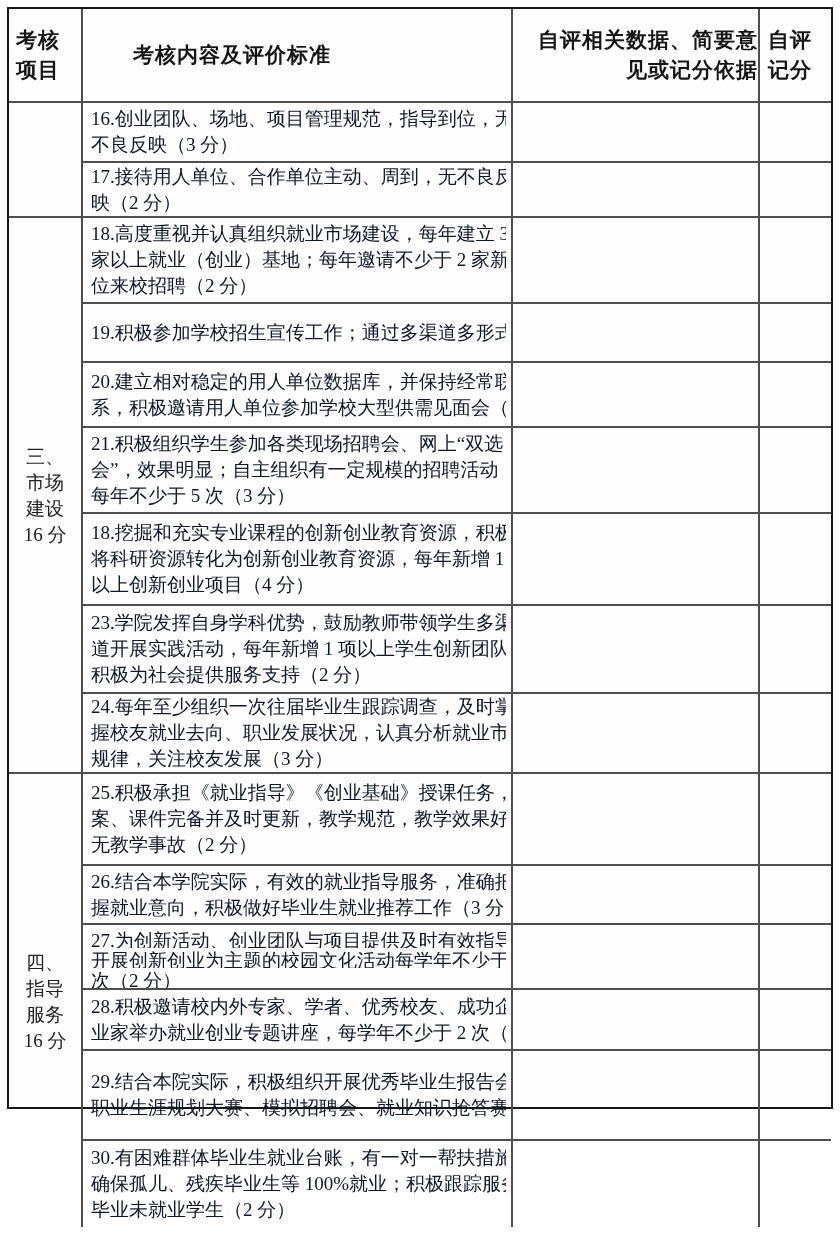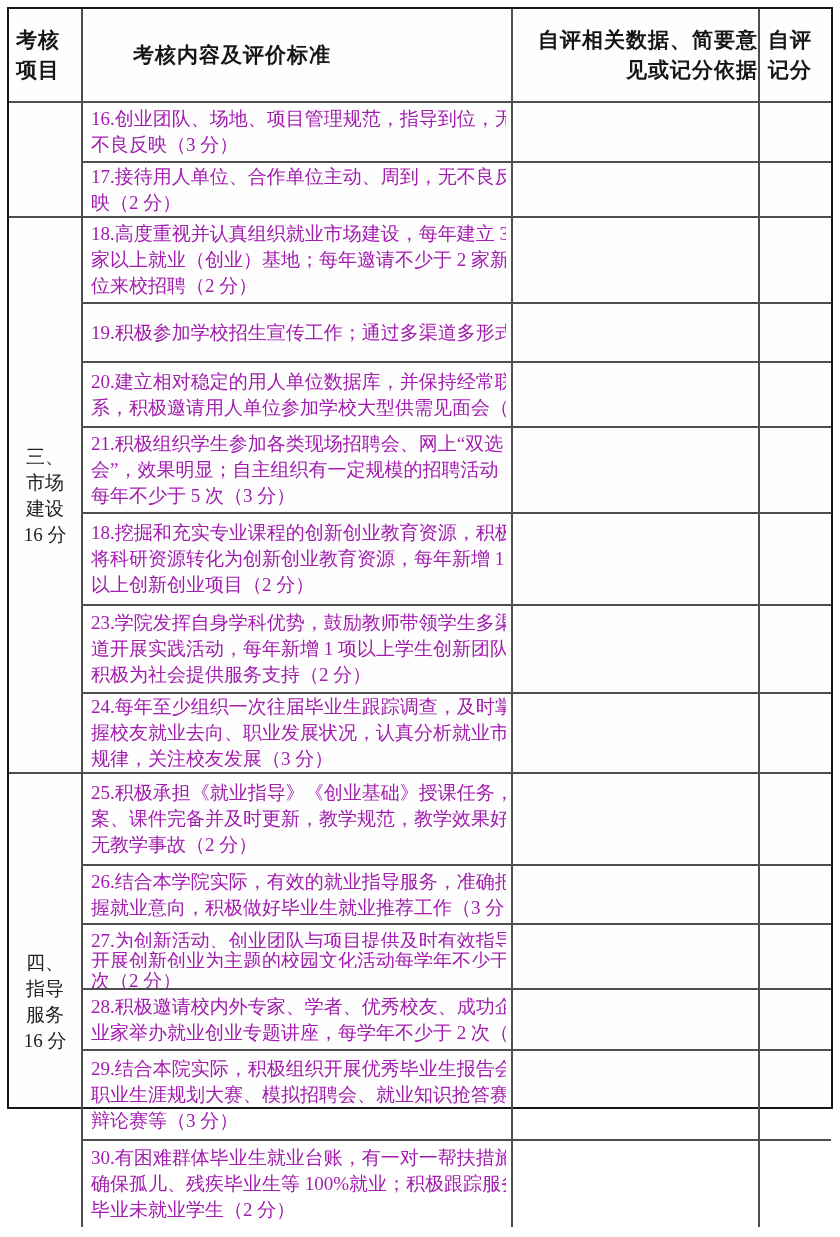--- a/index.html
+++ b/index.html
@@ -44,21 +44,21 @@
   .head.c1{align-items:flex-start;padding-left:7px;}
   .head.c2{align-items:flex-start;padding-left:50px;}
   .head.c3{align-items:flex-end;padding-left:8px;}
   .head.c4{align-items:flex-start;padding-left:8px;}
 
   
   .content{
     display:flex;flex-direction:column;justify-content:center;
     font-family:"Liberation Serif","DejaVu Serif",serif;
     font-size:19px;line-height:26px;
-    color:#a21caf;
+    color:#0f172a;
     padding:0 5px 0 8px;
   }
   .content.top{justify-content:flex-start;padding-top:3px;}
   .tline{height:26px;white-space:nowrap;overflow:hidden;}
 
   
   .sec{
     display:flex;flex-direction:column;justify-content:center;align-items:center;
     font-family:"Liberation Serif","DejaVu Serif",serif;
     font-size:19px;line-height:27px;
@@ -144,21 +144,21 @@
         <div class="tline">21.积极组织学生参加各类现场招聘会、网上“双选</div>
         <div class="tline">会”，效果明显；自主组织有一定规模的招聘活动，</div>
         <div class="tline">每年不少于 5 次（3 分）</div>
       </div>
     <div class="cell blank" style="grid-area:7/3/8/4"></div>
     <div class="cell blank nr" style="grid-area:7/4/8/5"></div>
 
     <div class="cell content" style="grid-area:8/2/9/3">
         <div class="tline">18.挖掘和充实专业课程的创新创业教育资源，积极</div>
         <div class="tline">将科研资源转化为创新创业教育资源，每年新增 1 项</div>
-        <div class="tline">以上创新创业项目（2 分）</div>
+        <div class="tline">以上创新创业项目（4 分）</div>
       </div>
     <div class="cell blank" style="grid-area:8/3/9/4"></div>
     <div class="cell blank nr" style="grid-area:8/4/9/5"></div>
 
     <div class="cell content" style="grid-area:9/2/10/3">
         <div class="tline">23.学院发挥自身学科优势，鼓励教师带领学生多渠</div>
         <div class="tline">道开展实践活动，每年新增 1 项以上学生创新团队，</div>
         <div class="tline">积极为社会提供服务支持（2 分）</div>
       </div>
     <div class="cell blank" style="grid-area:9/3/10/4"></div>
@@ -198,21 +198,20 @@
     <div class="cell content" style="grid-area:14/2/15/3">
         <div class="tline">28.积极邀请校内外专家、学者、优秀校友、成功企</div>
         <div class="tline">业家举办就业创业专题讲座，每学年不少于 2 次（2</div>
       </div>
     <div class="cell blank" style="grid-area:14/3/15/4"></div>
     <div class="cell blank nr" style="grid-area:14/4/15/5"></div>
 
     <div class="cell content" style="grid-area:15/2/16/3">
         <div class="tline">29.结合本院实际，积极组织开展优秀毕业生报告会、</div>
         <div class="tline">职业生涯规划大赛、模拟招聘会、就业知识抢答赛、</div>
-        <div class="tline">辩论赛等（3 分）</div>
       </div>
     <div class="cell blank" style="grid-area:15/3/16/4"></div>
     <div class="cell blank nr" style="grid-area:15/4/16/5"></div>
 
     <div class="cell content nb" style="grid-area:16/2/17/3">
         <div class="tline">30.有困难群体毕业生就业台账，有一对一帮扶措施，</div>
         <div class="tline">确保孤儿、残疾毕业生等 100%就业；积极跟踪服务</div>
         <div class="tline">毕业未就业学生（2 分）</div>
       </div>
     <div class="cell blank nb" style="grid-area:16/3/17/4"></div>

